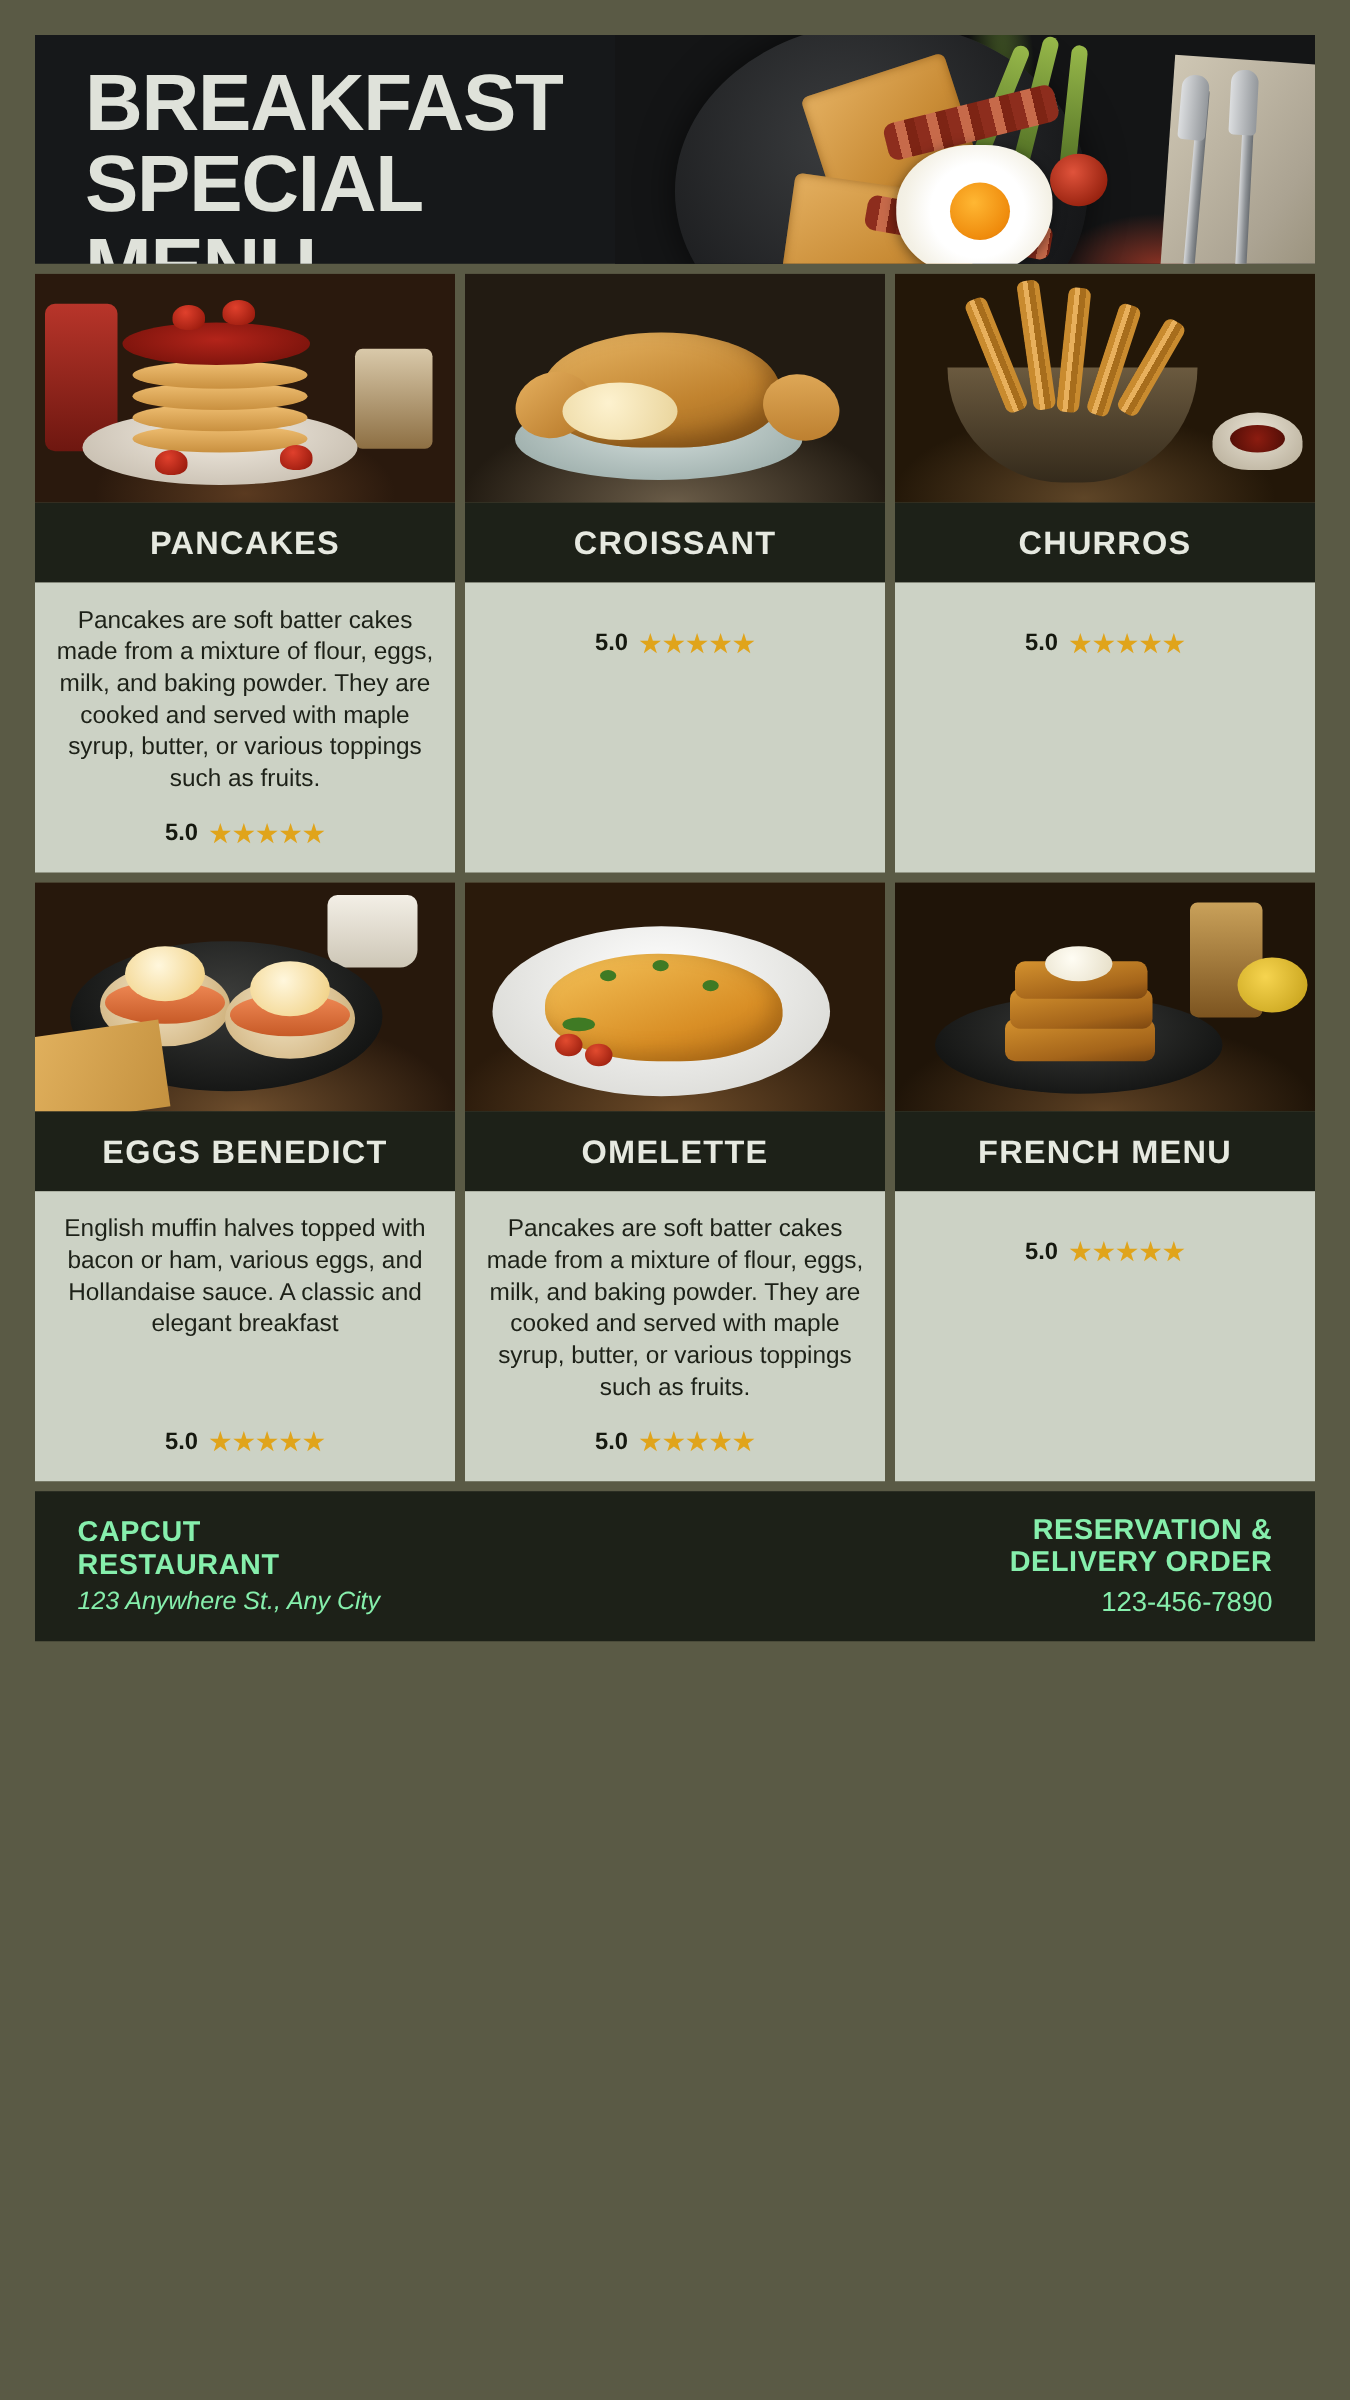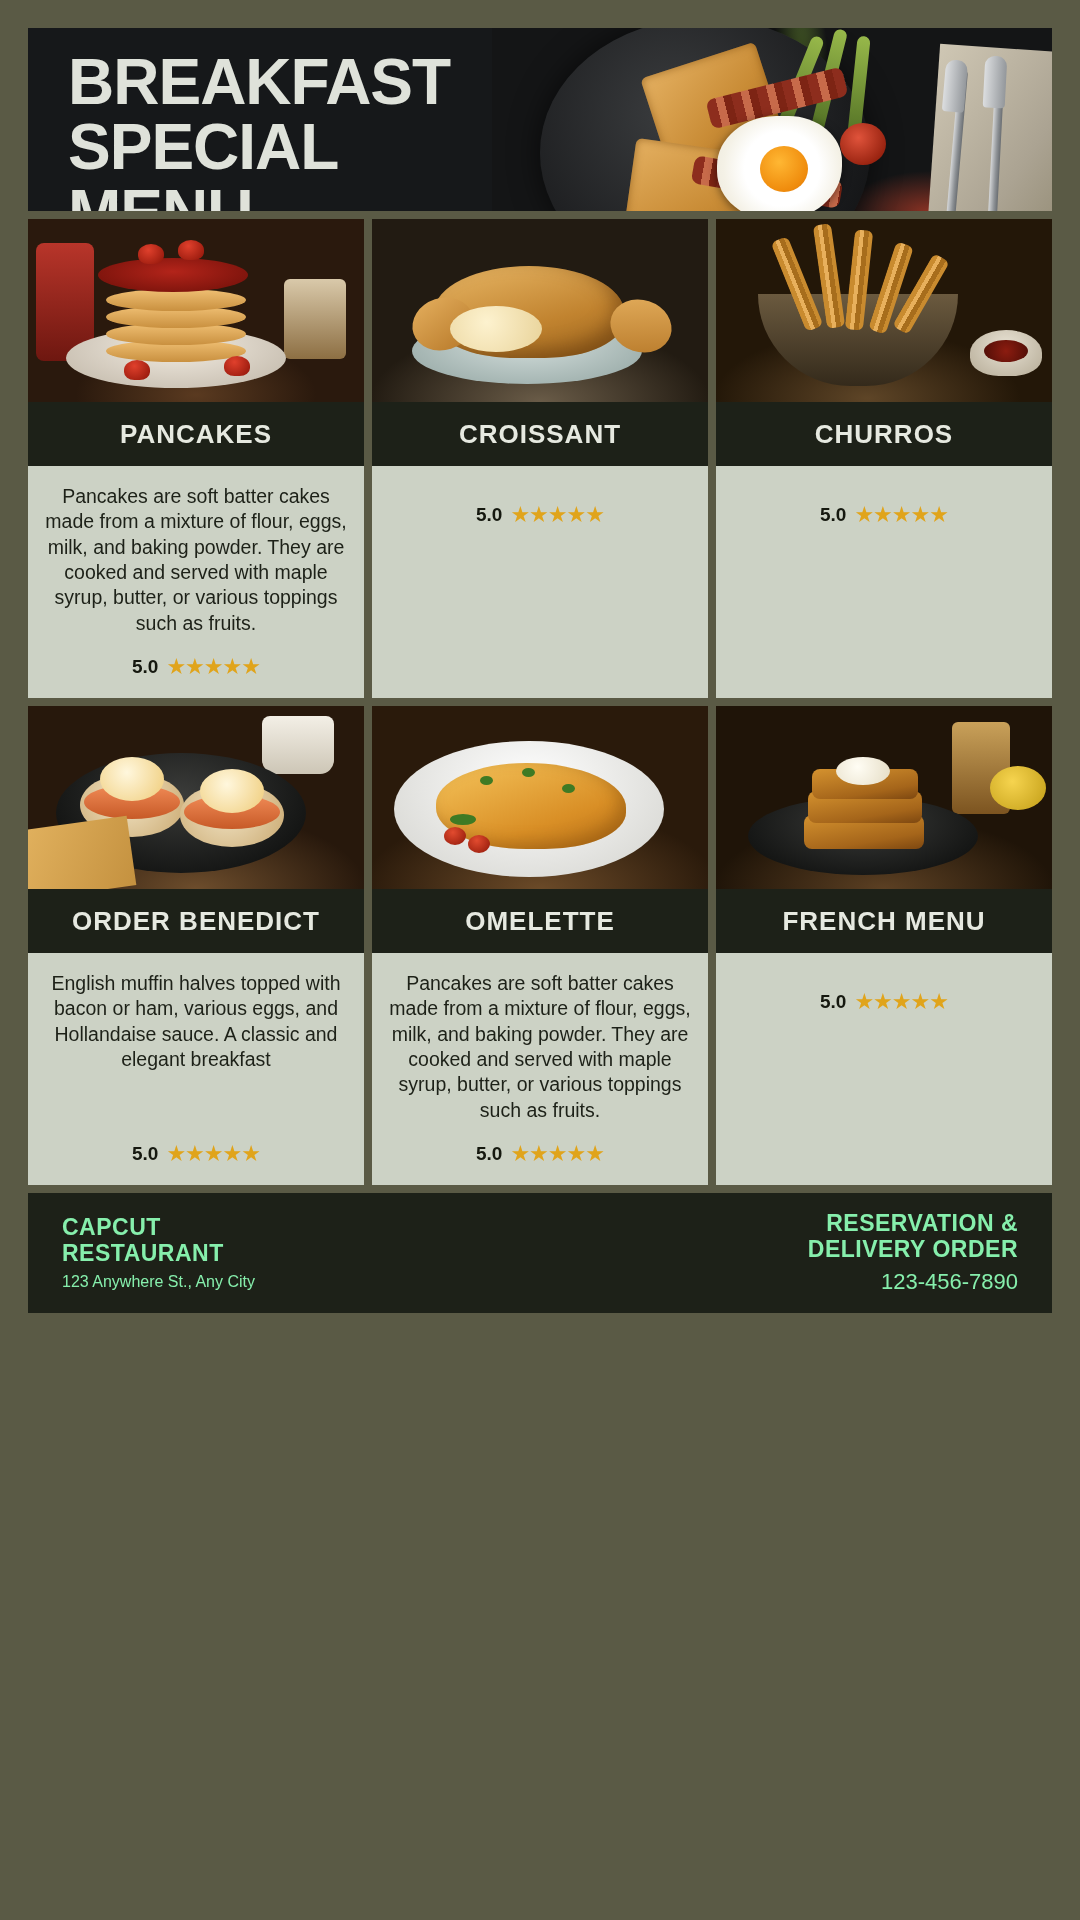--- a/index.html
+++ b/index.html
@@ -258,21 +258,21 @@
     padding: 0 34px;
     color: #86efac;
   }
   .footer-left .brand {
     font-size: 23px;
     font-weight: bold;
     line-height: 1.12;
     letter-spacing: .5px;
     white-space: pre-line;
   }
-  .footer-left .addr { font-size: 16px; margin-top: 6px; }
+  .footer-left .addr { font-size: 20px; margin-top: 6px; font-style: italic; }
   .footer-right { text-align: right; }
   .footer-right .rline {
     font-size: 23px;
     font-weight: bold;
     line-height: 1.12;
     letter-spacing: .5px;
     white-space: pre-line;
   }
   .footer-right .phone { font-size: 22px; margin-top: 6px; }
 </style>
@@ -387,21 +387,21 @@
           <div class="eb-pan"></div>
           <div class="eb-muffin" style="left:52px; bottom:52px"></div>
           <div class="eb-salmon" style="left:56px; bottom:70px"></div>
           <div class="eb-poach" style="left:72px; bottom:88px"></div>
           <div class="eb-muffin" style="left:152px; bottom:42px"></div>
           <div class="eb-salmon" style="left:156px; bottom:60px"></div>
           <div class="eb-poach" style="left:172px; bottom:76px"></div>
           <div class="eb-cloth"></div>
         </div>
       </div>
-      <div class="card-title">ORDER BENEDICT</div>
+      <div class="card-title">EGGS BENEDICT</div>
       <div class="card-body">
         <div class="card-desc">English muffin halves topped with bacon or ham, various eggs, and Hollandaise sauce. A classic and elegant breakfast</div>
         <div class="rating">
           <span class="rating-score">5.0</span>
           <span class="stars">★★★★★</span>
         </div>
       </div>
     </div>
 
     <div class="card">

